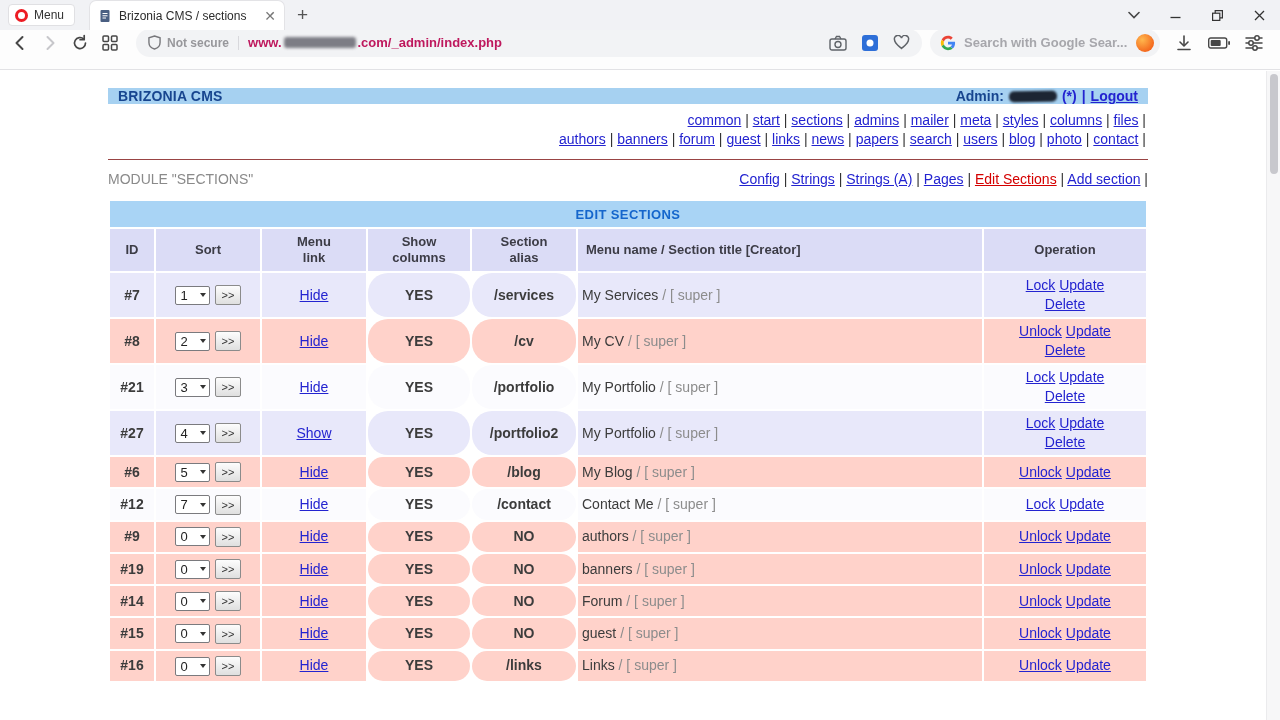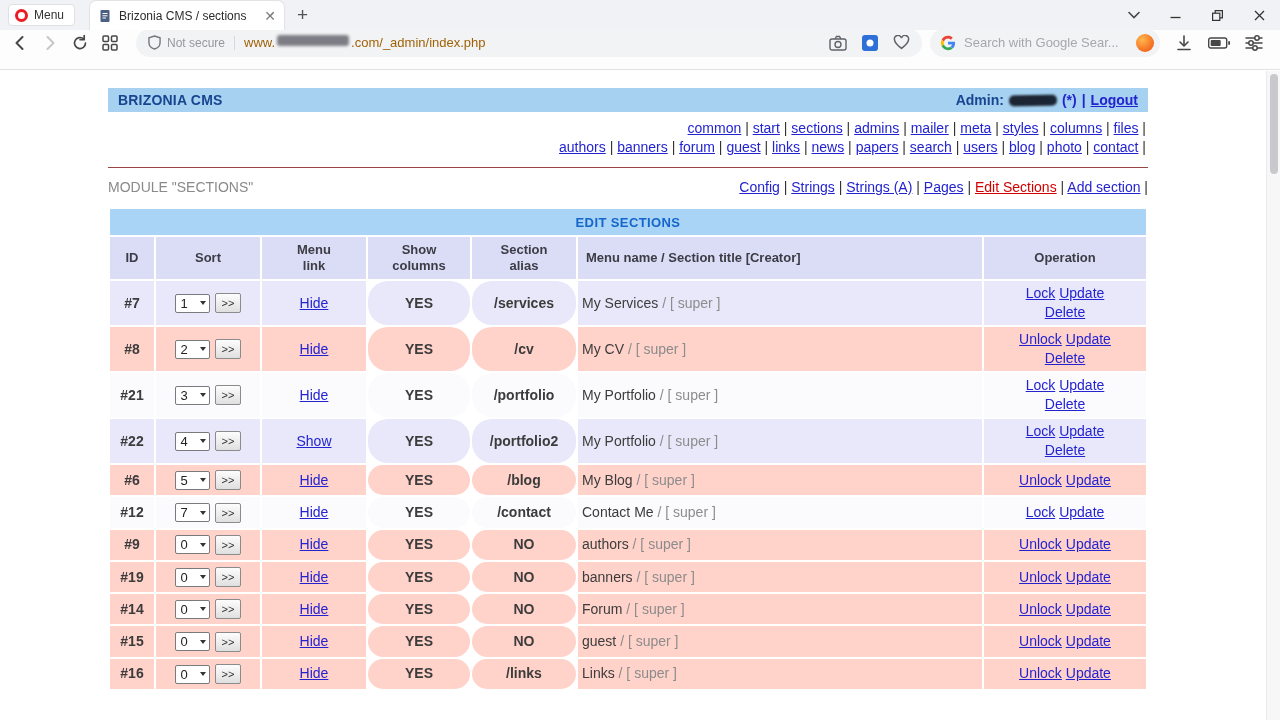--- a/index.html
+++ b/index.html
@@ -16,27 +16,27 @@
     border-radius:7px 7px 0 0; display:flex; align-items:center; gap:7px; padding:0 8px;justify-content:flex-end; }
   .tab-title { font-size:12px; color:#2b2b2b; flex:1; white-space:nowrap; overflow:hidden; }
   .tab-close { color:#777; font-size:14px; line-height:1; cursor:pointer; }
   .newtab { margin-left:12px; color:#555; font-size:19px; cursor:pointer; }
   .strip-spacer { flex:1; }
   .tab-dd { margin-right:14px; cursor:pointer; display:flex; align-items:center; }
   .win-controls { display:flex; height:30px; }
   .win-btn { width:42px; display:flex; align-items:center; justify-content:center; cursor:pointer; }
 
   .toolbar { height:40px; background:#fdfdfd; border-bottom:1px solid #e2e2e5; display:flex; align-items:center;
-    padding:0 8px 14px 10px; }
+    padding:0 8px 14px 10px;font-weight:bold; }
   .tb-icon { width:20px; display:flex; justify-content:center; align-items:center; margin-right:10px; cursor:pointer; }
   .addressbar { margin-left:6px; width:786px; height:28px; background:#f2f3f5; border-radius:14px;
     display:flex; align-items:center; padding:0 12px; }
   .sec-label { font-size:12px; color:#97979b; margin-left:6px; white-space:nowrap; }
   .addr-sep { width:1px; height:14px; background:#d8d8dc; margin:0 9px; }
-  .url { font-size:13px; color:#a16207; white-space:nowrap; display:flex; }
+  .url { font-size:13px; color:#be185d; white-space:nowrap; display:flex; align-items:center; }
   .redacted-url { display:inline-block; width:72px; height:11px; background:#7d7d85; border-radius:3px;
     filter:blur(1.5px); margin:0 2px; }
   .addr-spacer { flex:1; }
   .addr-ic { margin-left:15px; display:flex; align-items:center; cursor:pointer; }
   .searchbox { margin-left:8px; width:230px; height:28px; background:#f2f3f5; border-radius:14px;
     display:flex; align-items:center; padding:0 6px 0 10px; }
   .search-ph { font-size:13px; color:#a7a7ac; margin-left:8px; white-space:nowrap; overflow:hidden; flex:1; }
   .orange-dot { width:18px; height:18px; border-radius:50%;
     background:radial-gradient(circle at 35% 32%, #ffb74d, #f4691e 72%); cursor:pointer; flex:none; }
   .right-ic { margin-left:15px; display:flex; align-items:center; cursor:pointer; }
@@ -45,21 +45,21 @@
   .page { position:absolute; top:71px; left:0; right:0; bottom:0; background:#fff; overflow:hidden; }
   .scrollbar { position:absolute; top:0; right:0; bottom:0; width:14px; background:#f7f7f8; border-left:1px solid #ebebed; }
   .scroll-thumb { position:absolute; top:3px; left:3px; width:8px; height:100px; background:#c8c8cd; border-radius:4px; }
   .content { width:1040px; margin:17px 0 0 108px; }
 
   :root { --link:#2323d0; --navy:#17458f; --red:#d40000; }
   a.lnk { color:var(--link); text-decoration:underline; cursor:pointer; }
   a.lnk.active-red { color:var(--red); }
   .sep { color:#333; }
 
-  .cms-header { height:24px; background:#a6d1f1; display:flex; align-items:center; justify-content:space-between;
+  .cms-header { height:16px; background:#a6d1f1; display:flex; align-items:center; justify-content:space-between;
     padding:0 10px; }
   .brand { color:var(--navy); font-weight:bold; font-size:14px; letter-spacing:.2px; }
   .admin-box { display:flex; align-items:center; gap:5px; font-size:14px; font-weight:bold; color:var(--navy); }
   .redacted-name { display:inline-block; width:48px; height:11px; background:#1c2533; border-radius:5px;
     filter:blur(1.2px); transform:rotate(-1deg); }
   .admin-star, .admin-box .sep { color:var(--link); }
   .logout { color:var(--link); font-weight:bold; text-decoration:underline; }
 
   .top-nav { text-align:right; font-size:14px; line-height:19px; padding:7px 2px 0; }
   .hrule { border-top:1px solid #994444; margin-top:10px; }
@@ -322,21 +322,21 @@
                 <span class="select-val">3</span>
                 <span class="select-arrow"></span>
               </span><button class="go-btn">&gt;&gt;</button></td>
     <td class="c-link"><a class="lnk" href="#">Hide</a></td>
     <td class="c-show">YES</td>
     <td class="c-alias">/portfolio</td>
     <td class="c-name"><span class="nm">My Portfolio</span> <span class="creator">/ [ super ]</span></td>
     <td class="c-ops"><a href="#" class="lnk">Lock</a> <a href="#" class="lnk">Update</a><br><a href="#" class="lnk">Delete</a></td>
   </tr>
           <tr class="row bg-lav tall">
-    <td class="c-id">#22</td>
+    <td class="c-id">#27</td>
     <td class="c-sort"><span class="select">
                 <span class="select-val">4</span>
                 <span class="select-arrow"></span>
               </span><button class="go-btn">&gt;&gt;</button></td>
     <td class="c-link"><a class="lnk" href="#">Show</a></td>
     <td class="c-show">YES</td>
     <td class="c-alias">/portfolio2</td>
     <td class="c-name"><span class="nm">My Portfolio</span> <span class="creator">/ [ super ]</span></td>
     <td class="c-ops"><a href="#" class="lnk">Lock</a> <a href="#" class="lnk">Update</a><br><a href="#" class="lnk">Delete</a></td>
   </tr>

